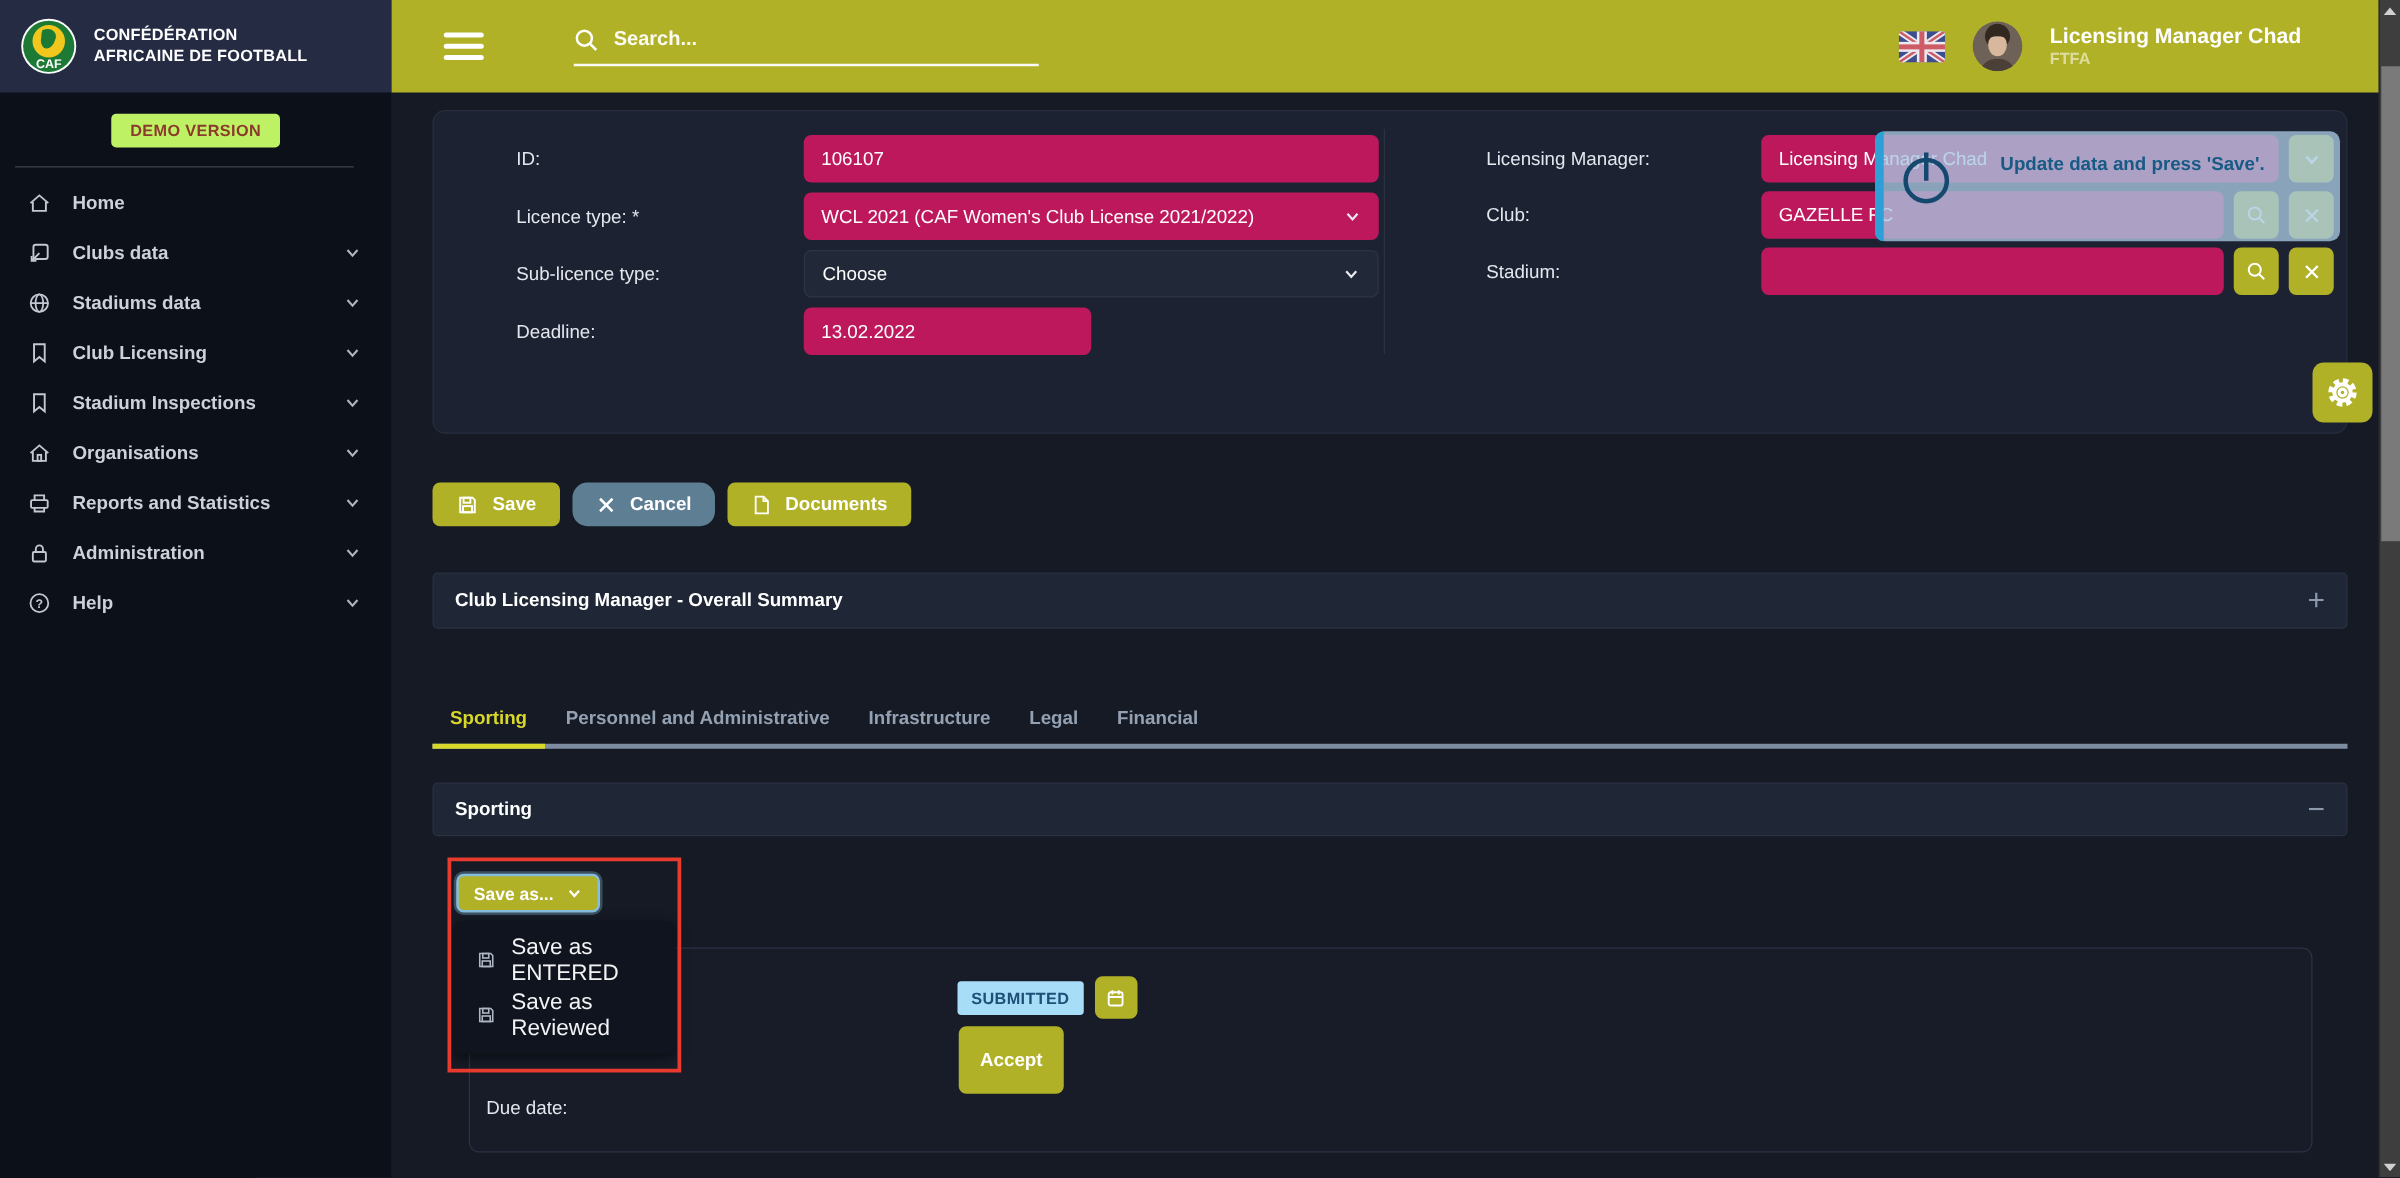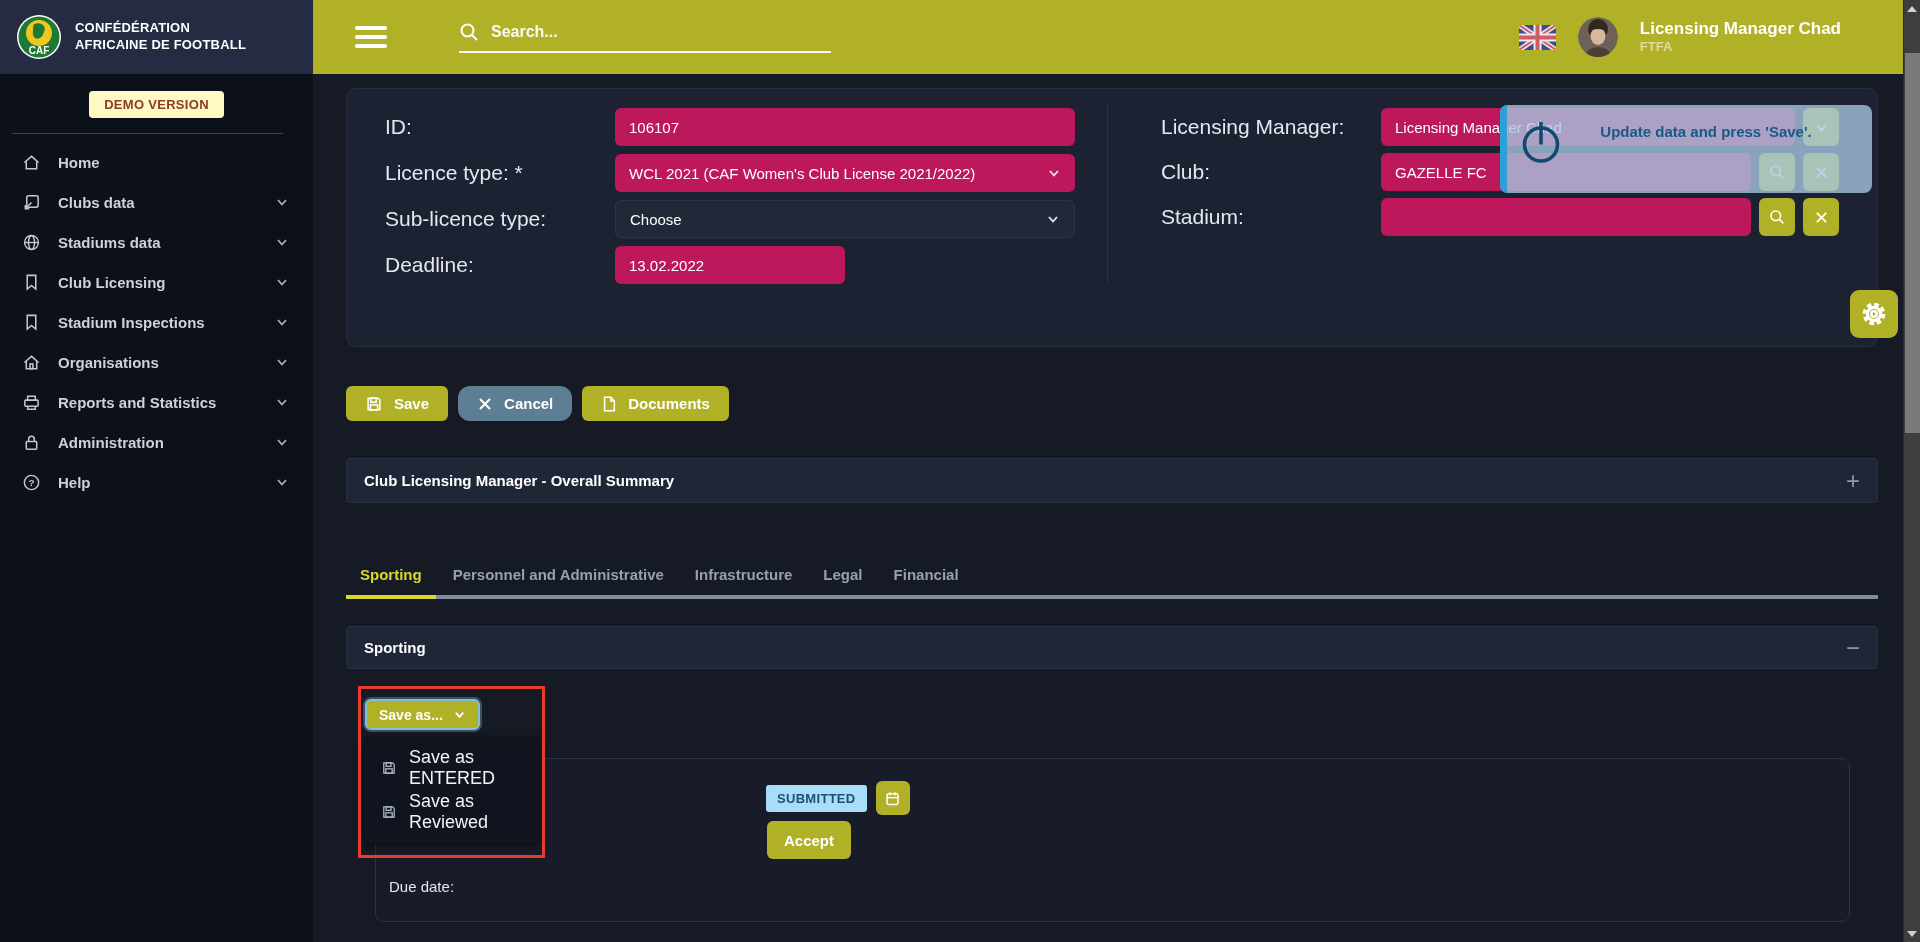--- a/index.html
+++ b/index.html
@@ -4,21 +4,21 @@
 <style>
   * { margin:0; padding:0; box-sizing:border-box; }
   html,body { width:1920px; height:942px; overflow:hidden; background:#151a24;
     font-family:"Liberation Sans","DejaVu Sans",sans-serif; }
   .app { position:relative; width:1920px; height:942px; background:var(--page-bg,#151a24); overflow:hidden; }
 
   
   .sidebar { position:absolute; left:0; top:0; width:313px; height:942px; background:#0c1018; z-index:5; }
   .sidebar-header { height:74px; background:#242b42; display:flex; align-items:center; padding:0 16px; gap:13px; }
   .org-name { color:#fff; font-size:13px; font-weight:700; line-height:1.3; width:190px; letter-spacing:.2px; }
-  .demo-badge { margin:17px auto 0; width:fit-content; background:#fef9c3; color:#8a3b2b;
+  .demo-badge { margin:17px auto 0; width:fit-content; background:#bef264; color:#8a3b2b;
     font-weight:700; font-size:13px; padding:6px 15px; border-radius:4px; letter-spacing:.3px; }
   .sidebar-divider { margin:15px 30px 0 12px; border:none; border-top:1px solid #3c4250; }
   .sidebar-nav { margin-top:8px; }
   .nav-item { height:40px; display:flex; align-items:center; padding:0 24px 0 22px; cursor:pointer; color:#ccd1da; }
   .nav-item .nav-icon { width:20px; height:20px; margin-right:16px; color:#c2c8d2; flex:none; display:flex; align-items:center; }
   .nav-item .nav-label { flex:1; font-size:15px; font-weight:700; color:#ccd1da; }
   .nav-item .nav-chevron { color:#aeb4bf; width:14px; height:14px; display:flex; }
 
   
   .topbar { position:absolute; left:313px; top:0; width:1590px; height:74px; background:var(--accent,#b1b128);
@@ -46,21 +46,21 @@
   .sb-down-arrow { width:0; height:0; border-left:5px solid transparent; border-right:5px solid transparent; border-top:6px solid #d0d0d0; }
   .sb-thumb { position:absolute; top:53px; left:1px; width:15px; height:380px; background:#7a7a7a; cursor:grab; }
 
   
   .form-panel { position:absolute; left:346px; top:88px; width:1532px; height:259px;
     background:#1c2231; border:1px solid #272e3e; border-radius:10px; }
   .form-col { position:absolute; top:19px; display:flex; flex-direction:column; }
   .form-col.left { left:38px; gap:8px; }
   .form-col.right { left:814px; gap:7px; }
   .form-row { display:flex; align-items:center; height:38px; }
-  .form-label { width:230px; color:#e3e7ee; font-size:21px; flex:none; }
+  .form-label { width:230px; color:#e3e7ee; font-size:15px; flex:none;margin-left:28px; }
   .form-col.right .form-label { width:220px; }
   .input, .select { background:#be185d; border:none; border-radius:6px; height:38px; color:#fff;
     font-size:15px; padding:0 14px; font-family:inherit; outline:none; }
   .select { display:flex; align-items:center; cursor:pointer; }
   .select .select-value { flex:1; color:#fff; }
   .select .select-chevron { color:#e8eaef; display:flex; }
   .select.dark { background:#212838; border:1px solid #2c3446; }
   .v-divider { position:absolute; left:760px; top:14px; height:180px; width:1px; background:#2b3242; }
   .badge { font-size:13px; font-weight:700; padding:6px 11px; border-radius:3px; letter-spacing:.3px; }
   .badge-green { background:var(--badge-green-bg,#cdeace); color:var(--badge-green-text,#2f6c35); }
@@ -109,21 +109,21 @@
     display:flex; flex-direction:column; justify-content:space-evenly; padding:4px 0; }
   .menu-item { display:flex; align-items:center; gap:12px; padding:0 17px; color:#f2f3f5; font-size:18px; cursor:pointer; height:34px; }
   .menu-item .menu-icon { color:#aeb6c4; display:flex; }
   .red-box { position:absolute; left:358px; top:686px; width:187px; height:172px;
     border:3px solid var(--annotation-red,#e83b2e); z-index:45; pointer-events:none; }
 
   .criteria-panel { position:absolute; left:375px; top:758px; width:1475px; height:164px;
     background:#171c28; border:1px solid #2b3244; border-radius:8px; }
   .crit-status { position:absolute; left:390px; top:22px; display:flex; align-items:center; gap:9px; }
   .cal-btn { width:34px; height:34px; }
-  .accept-btn { position:absolute; left:391px; top:62px; height:38px; padding:0 17px; }
+  .accept-btn { position:absolute; left:391px; top:62px; height:54px; padding:0 17px; }
   .due-date { position:absolute; left:13px; top:119px; color:#e3e7ee; font-size:15px; }
 
   svg { display:block; }
 </style>
 </head>
 <body>
 
 <div class="app">
 
   <aside class="sidebar">

